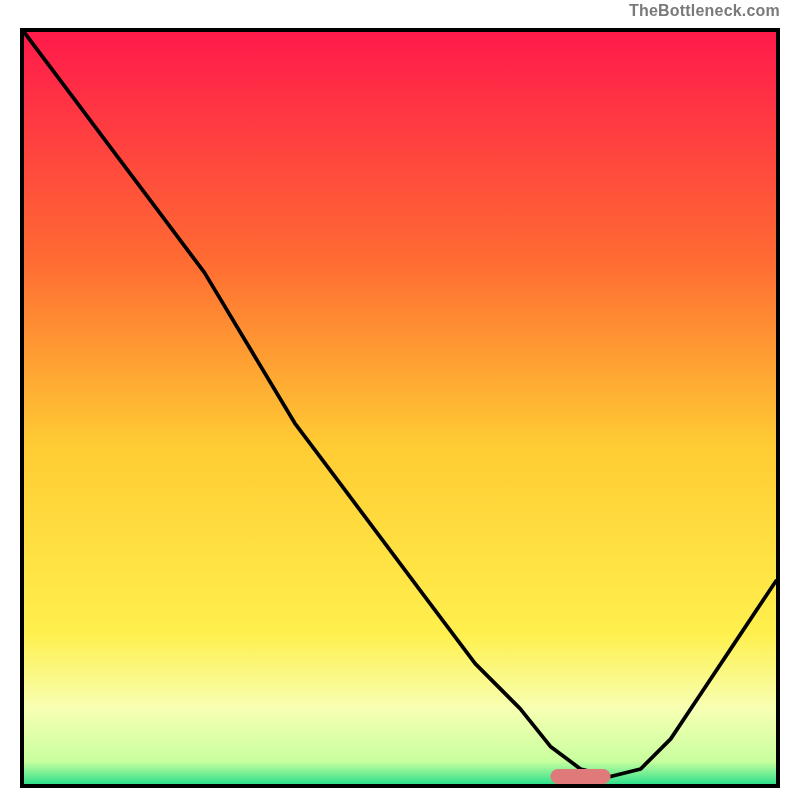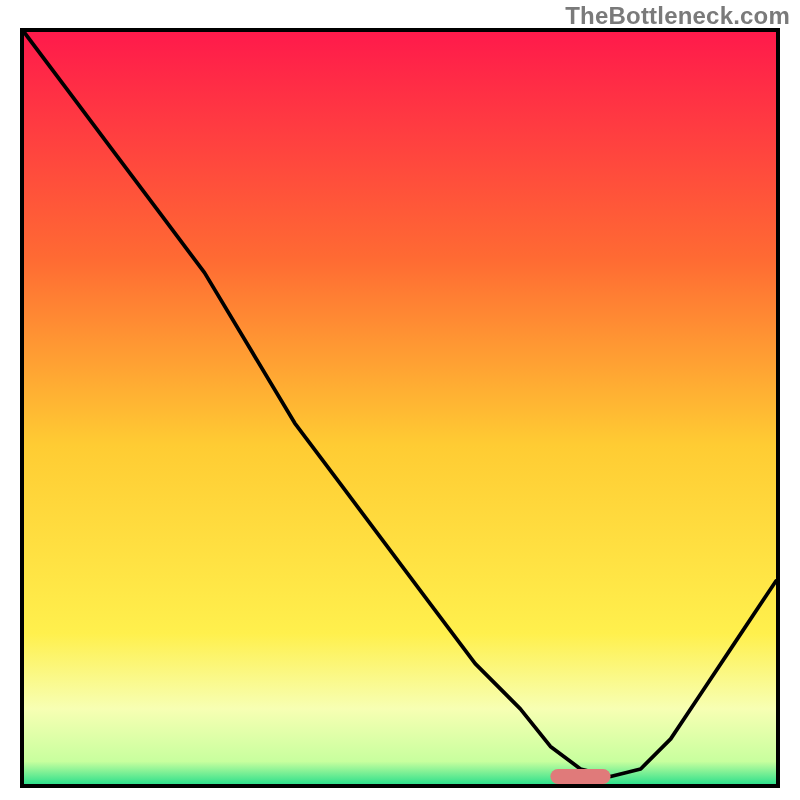--- a/index.html
+++ b/index.html
@@ -7,22 +7,22 @@
     padding: 0;
     width: 800px;
     height: 800px;
     background: #ffffff;
     overflow: hidden;
     font-family: Arial, Helvetica, sans-serif;
   }
   .watermark {
     position: absolute;
     top: 2px;
-    right: 10px;
-    font-size: 24px;
+    right: 20px;
+    font-size: 16px;
     font-weight: 600;
     color: #7a7a7a;
     letter-spacing: 0.2px;
     z-index: 10;
   }
   .plot {
     position: absolute;
     left: 20px;
     top: 28px;
     width: 760px;

